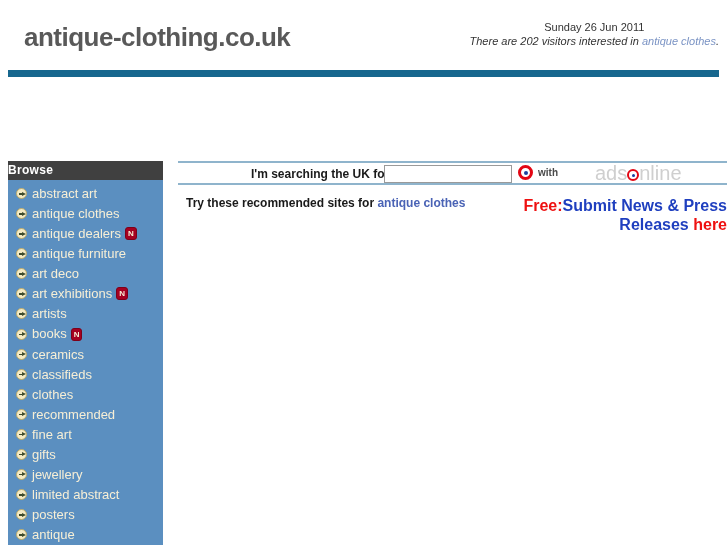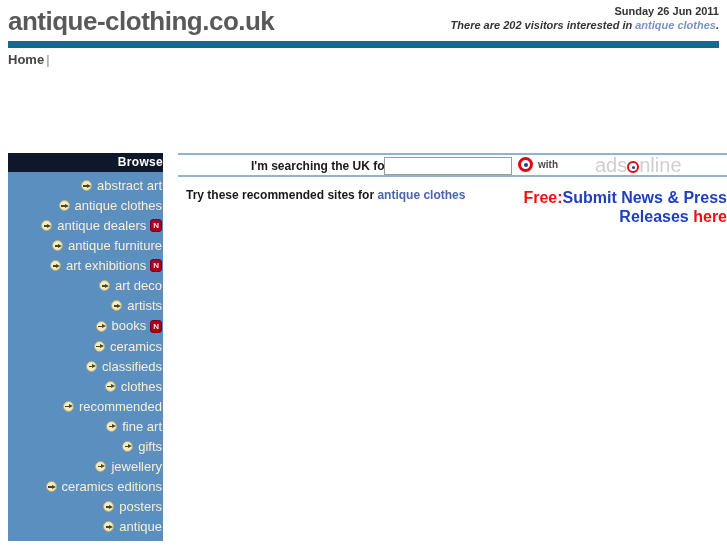--- a/index.html
+++ b/index.html
@@ -22,33 +22,32 @@
     position: relative;
     padding: 0 8px;
   }
   #site-title {
     font-size: 26px;
     font-weight: bold;
     color: #595959;
     letter-spacing: -0.5px;
     line-height: 34px;
     padding-top: 4px;
-    margin: 0;
+    margin: 16px;
     white-space: nowrap;
   }
   #header-meta {
     position: absolute;
     right: 8px;
     top: 4px;
-    text-align: right;
+    text-align: center;
     font-size: 11px;
     color: #333333;
     line-height: 14px;
     white-space: nowrap;
-    font-weight: bold;
   }
   #header-date { display: block; }
   #header-visitors {
     display: block;
     font-style: italic;
   }
   #header-visitors a {
     color: #7a93c4;
     text-decoration: none;
     font-style: italic;
@@ -89,41 +88,40 @@
   #main {
     position: absolute;
     left: 178px;
     top: 84px;
     width: 560px;
   }
 
   
   .panel { margin-bottom: 18px; }
   .panel-head {
-    background: #0f172a;
+    background: #404040;
     color: #ffffff;
     font-weight: bold;
     font-size: 12px;
-    text-align: right;
+    text-align: left;
     padding: 2px 0 3px 0;
     letter-spacing: 0.3px;
   }
   .panel-body {
     background: #5B8FC0;
     padding: 3px 0 5px 0;
   }
   .browse-item {
     display: block;
-    padding: 1px 1px 1px 8px;
+    padding: 1px 12px 1px 8px;
     line-height: 17px;
     white-space: nowrap;
     text-decoration: none;
     font-size: 13px;
     color: #F7EFD6;
-    text-align: right;
   }
   .browse-item .label {
     color: #F7EFD6;
     vertical-align: middle;
   }
   .arrow-icon {
     display: inline-block;
     width: 11px;
     height: 11px;
     border-radius: 50%;
@@ -303,48 +301,45 @@
 <div id="header">
 
   <div id="header-meta">
     <span id="header-date">Sunday 26 Jun 2011</span>
     <span id="header-visitors"><span>There are 202 visitors interested in </span><a href="#">antique clothes</a><span>.</span></span>
   </div>
 
   <h1 id="site-title">antique-clothing.co.uk</h1>
   <div id="title-rule"></div>
 
-  <div id="nav">
-    <a href="#" class="nav-link">Home</a><span class="nav-sep">|</span>
-  </div>
 </div>
 
 <div id="page">
 
   <div id="sidebar">
 
     <div class="panel" id="browse-panel">
       <div class="panel-head">Browse</div>
       <div class="panel-body" id="browse-list">
           <a href="#" class="browse-item"><span class="arrow-icon"></span><span class="label">abstract art</span></a>
           <a href="#" class="browse-item"><span class="arrow-icon"></span><span class="label">antique clothes</span></a>
           <a href="#" class="browse-item"><span class="arrow-icon"></span><span class="label">antique dealers</span><span class="new-badge">N</span></a>
           <a href="#" class="browse-item"><span class="arrow-icon"></span><span class="label">antique furniture</span></a>
+          <a href="#" class="browse-item"><span class="arrow-icon"></span><span class="label">art deco</span></a>
           <a href="#" class="browse-item"><span class="arrow-icon"></span><span class="label">art exhibitions</span><span class="new-badge">N</span></a>
-          <a href="#" class="browse-item"><span class="arrow-icon"></span><span class="label">art deco</span></a>
           <a href="#" class="browse-item"><span class="arrow-icon"></span><span class="label">artists</span></a>
           <a href="#" class="browse-item"><span class="arrow-icon"></span><span class="label">books</span><span class="new-badge">N</span></a>
           <a href="#" class="browse-item"><span class="arrow-icon"></span><span class="label">ceramics</span></a>
           <a href="#" class="browse-item"><span class="arrow-icon"></span><span class="label">classifieds</span></a>
           <a href="#" class="browse-item"><span class="arrow-icon"></span><span class="label">clothes</span></a>
           <a href="#" class="browse-item"><span class="arrow-icon"></span><span class="label">recommended</span></a>
           <a href="#" class="browse-item"><span class="arrow-icon"></span><span class="label">fine art</span></a>
           <a href="#" class="browse-item"><span class="arrow-icon"></span><span class="label">gifts</span></a>
           <a href="#" class="browse-item"><span class="arrow-icon"></span><span class="label">jewellery</span></a>
-          <a href="#" class="browse-item"><span class="arrow-icon"></span><span class="label">ceramics editions</span></a>
+          <a href="#" class="browse-item"><span class="arrow-icon"></span><span class="label">limited abstract</span></a>
           <a href="#" class="browse-item"><span class="arrow-icon"></span><span class="label">posters</span></a>
           <a href="#" class="browse-item"><span class="arrow-icon"></span><span class="label">antique</span></a>
         </div>
     </div>
 
   </div>
 
   <div id="main">
 
     <div class="hrule"></div>

